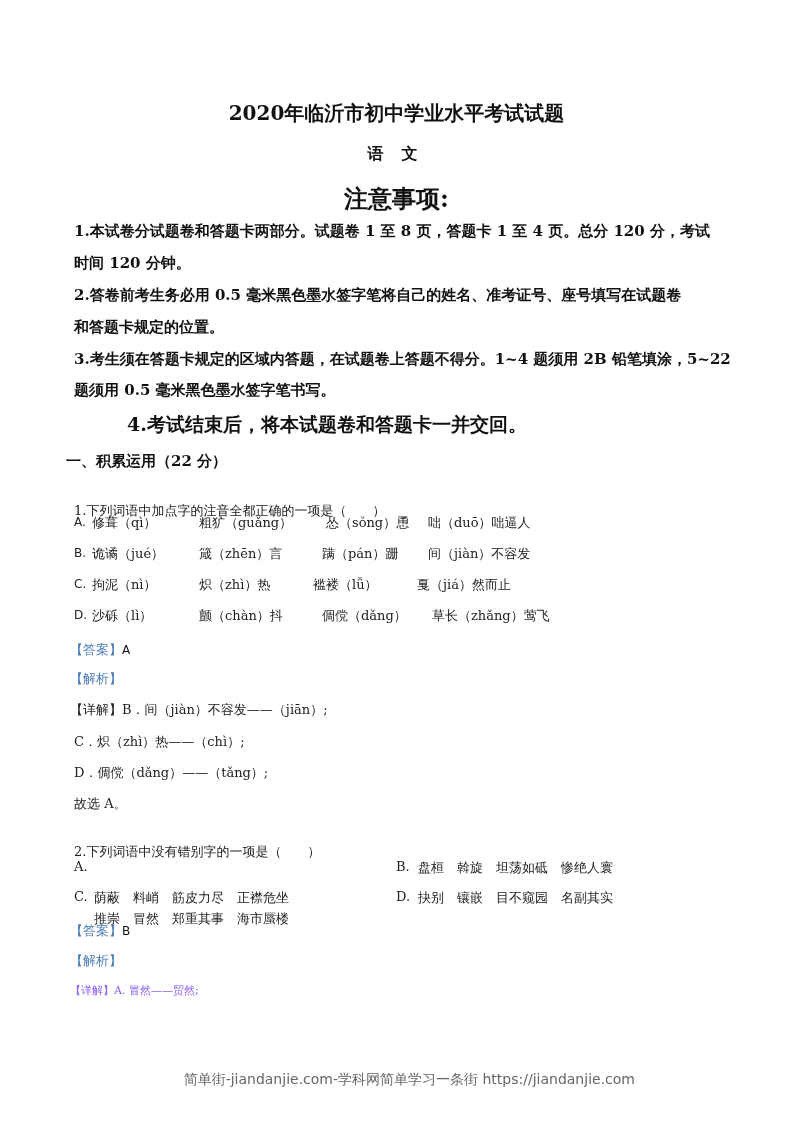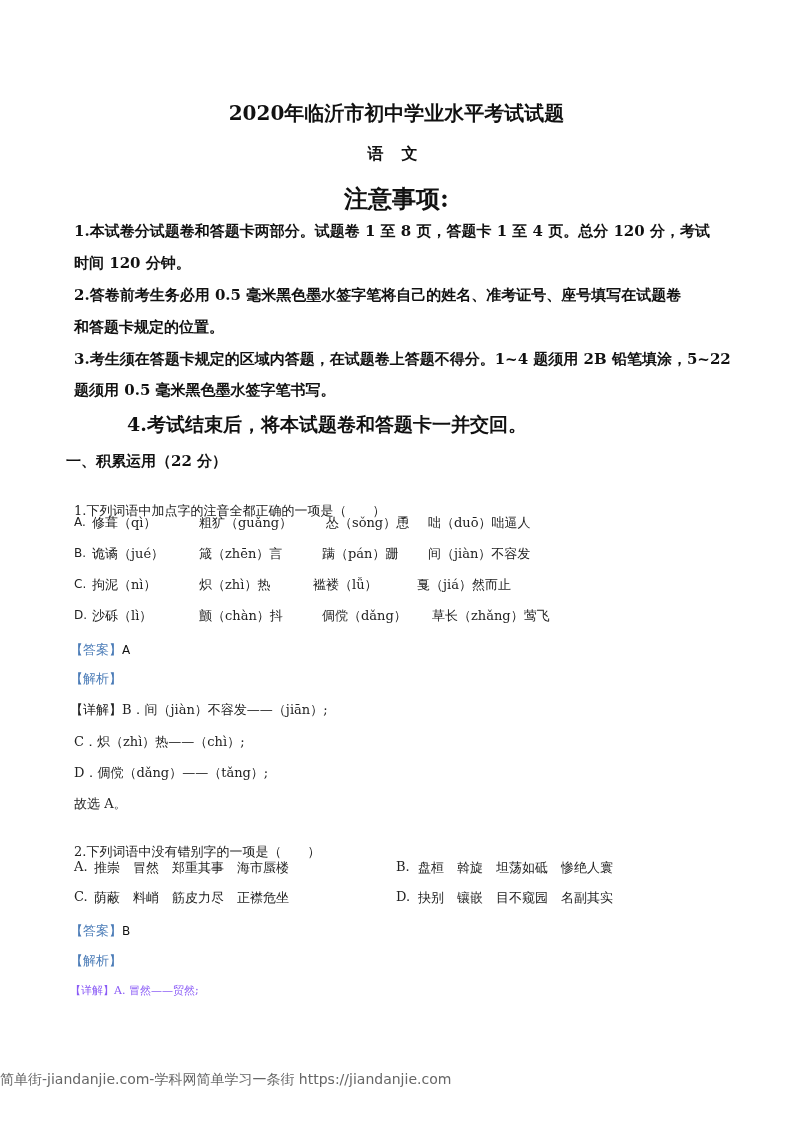--- a/index.html
+++ b/index.html
@@ -12,21 +12,21 @@
   .t3 { top: 183px; font-size: 24px; }
   .notice { left: 74px; font-size: 15px; font-weight: bold; }
   .n4 { left: 0; width: 654px; text-align: center; font-size: 19px; font-weight: bold; top: 412px; }
   .sec { left: 66px; top: 452px; font-size: 15px; font-weight: bold; }
   .q { left: 74px; font-size: 13px; color: #222; margin-top: 16px; }
   .opt { font-size: 13px; color: #222; }
   .optlabel { font-family: "DejaVu Sans", "Liberation Sans", sans-serif; font-size: 12px; }
   .tag { color: #4a7bb7; font-size: 13px; }
   .tagval { font-family: "DejaVu Sans", "Liberation Sans", sans-serif; color: #111; font-size: 12px; }
   .detail { left: 74px; font-size: 13px; color: #222; }
-  .footer { left: 0; width: 635px; text-align: left; top: 1071px; font-size: 14px; color: #666;
+  .footer { left: 0; width: 635px; text-align: right; top: 1071px; font-size: 14px; color: #666;
             font-family: "DejaVu Sans", "Liberation Sans", sans-serif; }
 </style>
 </head>
 <body>
 
 <div>
 
   <div class="abs title t1">2020年临沂市初中学业水平考试试题</div>
   <div class="abs title t2">语文</div>
   <div class="abs title t3">注意事项:</div>
@@ -80,21 +80,21 @@
     <span>【详解】</span><span>B．间（jiàn）不容发——（jiān）;</span>
   </div>
   <div class="abs detail" style="top:733px">C．炽（zhì）热——（chì）;</div>
   <div class="abs detail" style="top:764px">D．倜傥（dǎng）——（tǎng）;</div>
   <div class="abs detail" style="top:795px">故选 A。</div>
 
   <div class="abs q" style="top:827px">2.下列词语中没有错别字的一项是（　　）</div>
 
   <div>
     <span class="abs opt" style="left:74px;top:859px">A.</span>
-    <span class="abs opt" style="left:94px;top:859px;word-spacing:4px">推崇　冒然　郑重其事　海市蜃楼</span>
+    <span class="abs opt" style="left:94px;top:910px;word-spacing:4px">推崇　冒然　郑重其事　海市蜃楼</span>
   </div>
   <div>
     <span class="abs opt" style="left:396px;top:859px">B.</span>
     <span class="abs opt" style="left:418px;top:859px">盘桓　斡旋　坦荡如砥　惨绝人寰</span>
   </div>
   <div>
     <span class="abs opt" style="left:74px;top:889px">C.</span>
     <span class="abs opt" style="left:94px;top:889px">荫蔽　料峭　筋皮力尽　正襟危坐</span>
   </div>
   <div>

